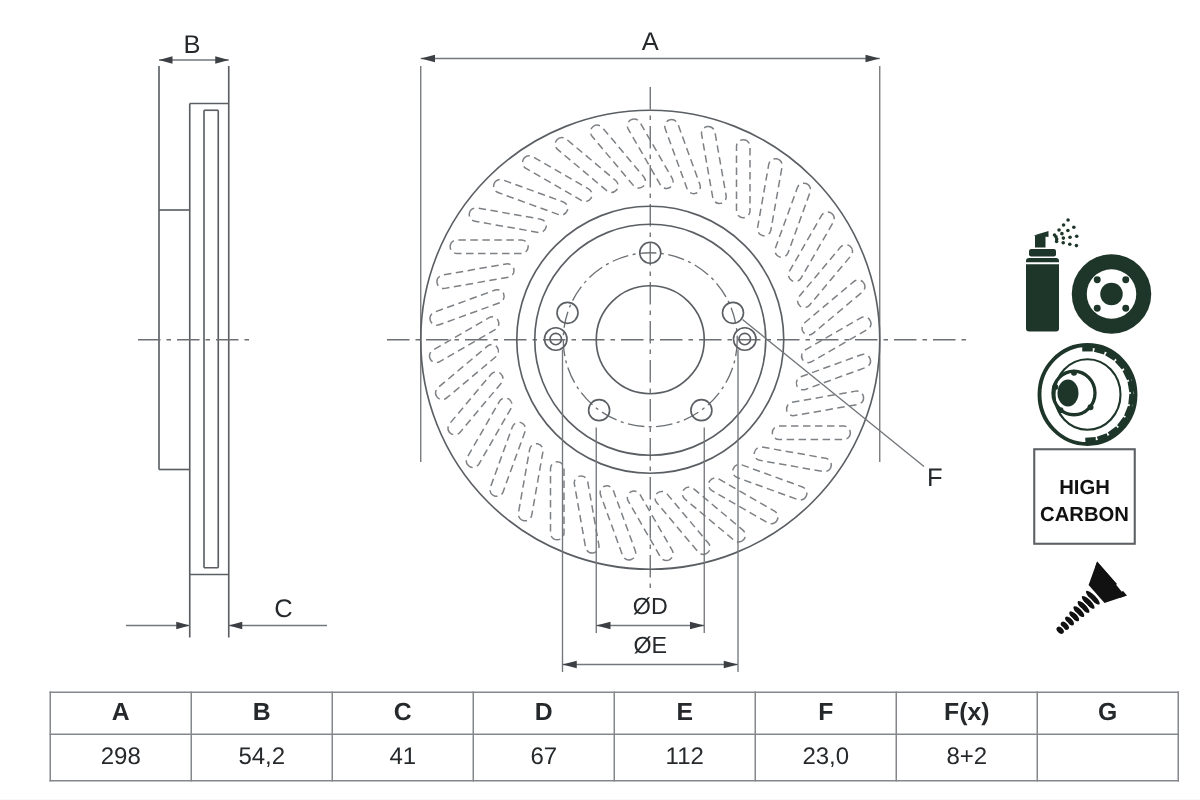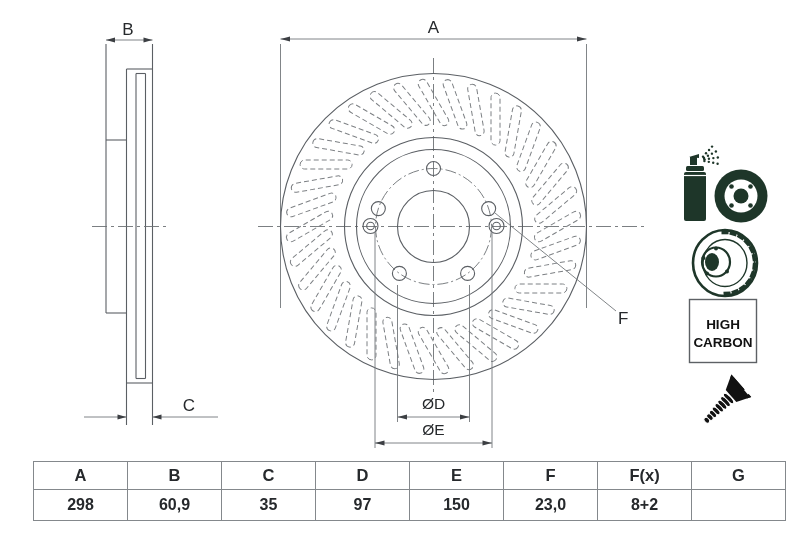--- a/index.html
+++ b/index.html
@@ -13,21 +13,21 @@
   .ln{stroke:#5b5f64;stroke-width:1.1;fill:none;}
   .thin{stroke:#73777b;stroke-width:0.9;fill:none;}
   .cl{stroke:#6c7074;stroke-width:0.9;fill:none;stroke-dasharray:15 4 3 4;}
   .bc{stroke:#6c7074;stroke-width:0.9;fill:none;stroke-dasharray:11 3 2 3;}
   .arrow{fill:#3c3f43;stroke:none;}
   #vent-slots rect{fill:none;stroke:#7d8084;stroke-width:1;stroke-dasharray:5 3;}
   
   .spec-table{position:absolute;left:33px;top:461px;width:753px;border-collapse:collapse;
               table-layout:fixed;}
   .spec-table td,.spec-table th{border:1.5px solid #84888c;text-align:center;
-              color:#26292c;overflow:hidden;font-weight:bold;}
+              color:#26292c;overflow:hidden;}
   .spec-table th{font-size:16.5px;font-weight:bold;height:25px;}
   .spec-table td{font-size:16px;height:28px;}
   .hc-text{font-size:13.5px;font-weight:bold;fill:#111;}
 </style>
 </head>
 <body>
 
 <div class="page">
 
 <svg width="800" height="455" viewBox="0 0 800 455">
@@ -242,24 +242,24 @@
     <th>B</th>
     <th>C</th>
     <th>D</th>
     <th>E</th>
     <th>F</th>
     <th>F(x)</th>
     <th>G</th>
   </tr>
   <tr>
     <td>298</td>
-    <td>60,9</td>
-    <td>35</td>
-    <td>97</td>
-    <td>150</td>
+    <td>54,2</td>
+    <td>41</td>
+    <td>67</td>
+    <td>112</td>
     <td>23,0</td>
     <td>8+2</td>
     <td></td>
   </tr>
 </tbody>
     </table>
 
 </div>
 
 </body></html>

